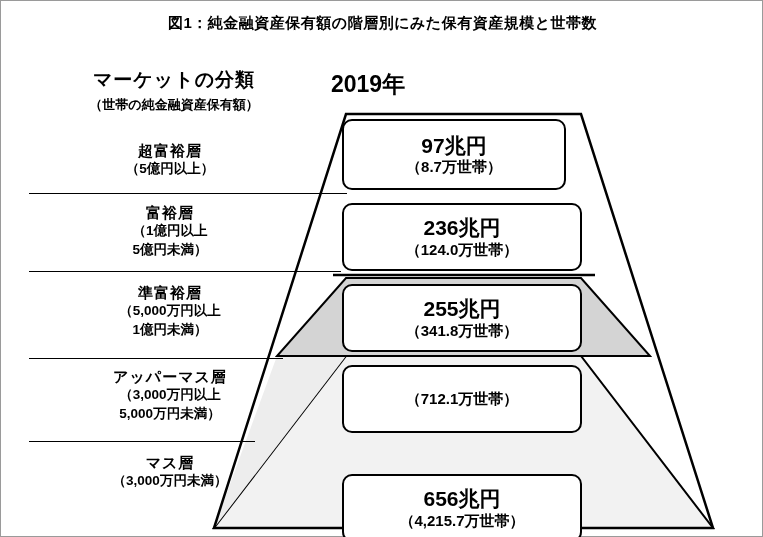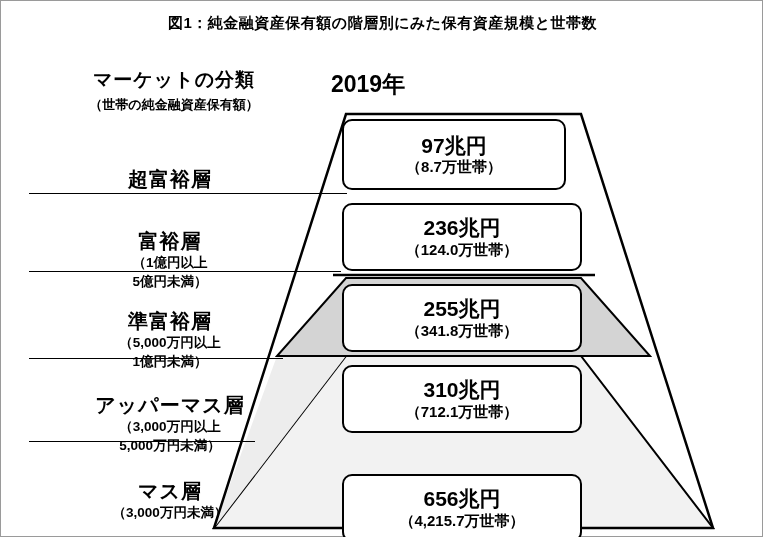--- a/index.html
+++ b/index.html
@@ -74,25 +74,24 @@
     border-top: 1.6px solid #000;
   }
   
   .tier-label {
     position: absolute;
     text-align: center;
     width: 290px;
     left: 24px;
   }
   .tier-label .name {
-    font-size: 20px;
+    font-size: 15px;
     font-weight: bold;
     letter-spacing: 1px;
     line-height: 1.15;
-    margin-top: 26px;
   }
   .tier-label .sub {
     font-size: 13.5px;
     font-weight: bold;
     line-height: 1.25;
     margin-top: 2px;
   }
   
   .vbox {
     position: absolute;
@@ -145,20 +144,21 @@
     <line x1="332" y1="274" x2="594" y2="274" stroke="#000" stroke-width="2.5"></line>
   </svg>
 
   <div class="sep" style="left:28px; top:192px; width:318px;"></div>
   <div class="sep" style="left:28px; top:270px; width:312px;"></div>
   <div class="sep" style="left:28px; top:357px; width:254px;"></div>
   <div class="sep" style="left:28px; top:440px; width:226px;"></div>
 
   <div class="tier-label" style="top:141px;">
     <div class="name">超富裕層</div>
+    <div class="sub">（5億円以上）</div>
   </div>
   <div class="vbox" style="left:341px; top:118px; width:224px; height:71px;">
     <div class="amount">97兆円</div>
     <div class="hh">（8.7万世帯）</div>
   </div>
 
   <div class="tier-label" style="top:203px;">
     <div class="name">富裕層</div>
     <div class="sub">（1億円以上</div>
     <div class="sub">5億円未満）</div>
@@ -177,21 +177,20 @@
     <div class="amount">255兆円</div>
     <div class="hh">（341.8万世帯）</div>
   </div>
 
   <div class="tier-label" style="top:367px;">
     <div class="name">アッパーマス層</div>
     <div class="sub">（3,000万円以上</div>
     <div class="sub">5,000万円未満）</div>
   </div>
   <div class="vbox" style="left:341px; top:364px; width:240px; height:68px;">
-    <div class="amount">310兆円</div>
     <div class="hh">（712.1万世帯）</div>
   </div>
 
   <div class="tier-label" style="top:453px;">
     <div class="name">マス層</div>
     <div class="sub">（3,000万円未満）</div>
   </div>
   <div class="vbox" style="left:341px; top:473px; width:240px; height:68px;">
     <div class="amount">656兆円</div>
     <div class="hh">（4,215.7万世帯）</div>

